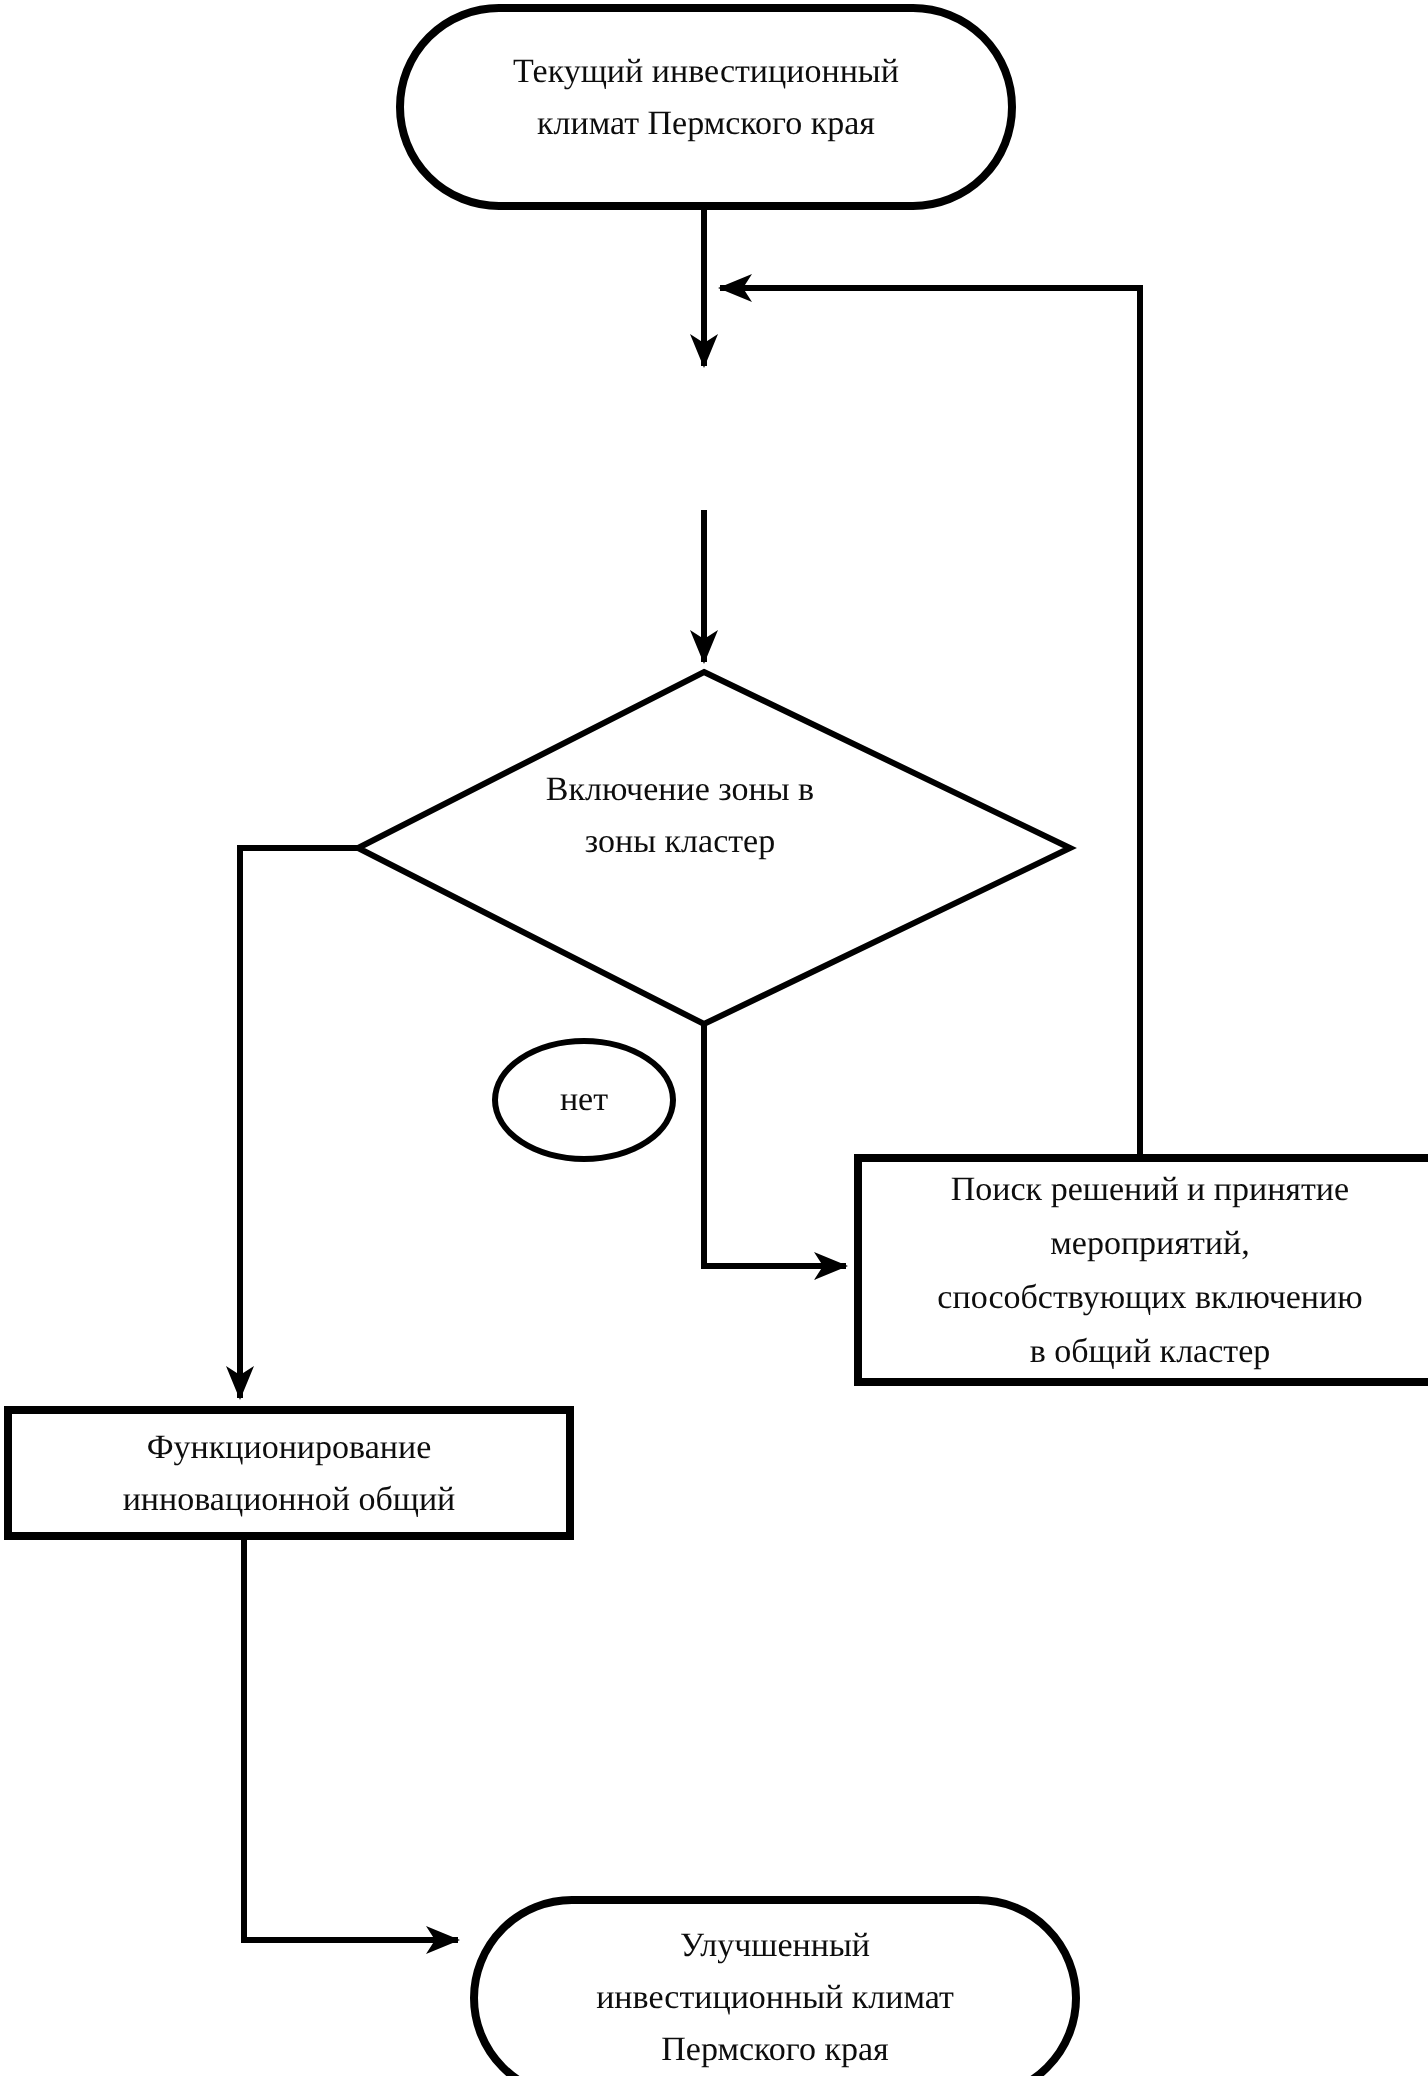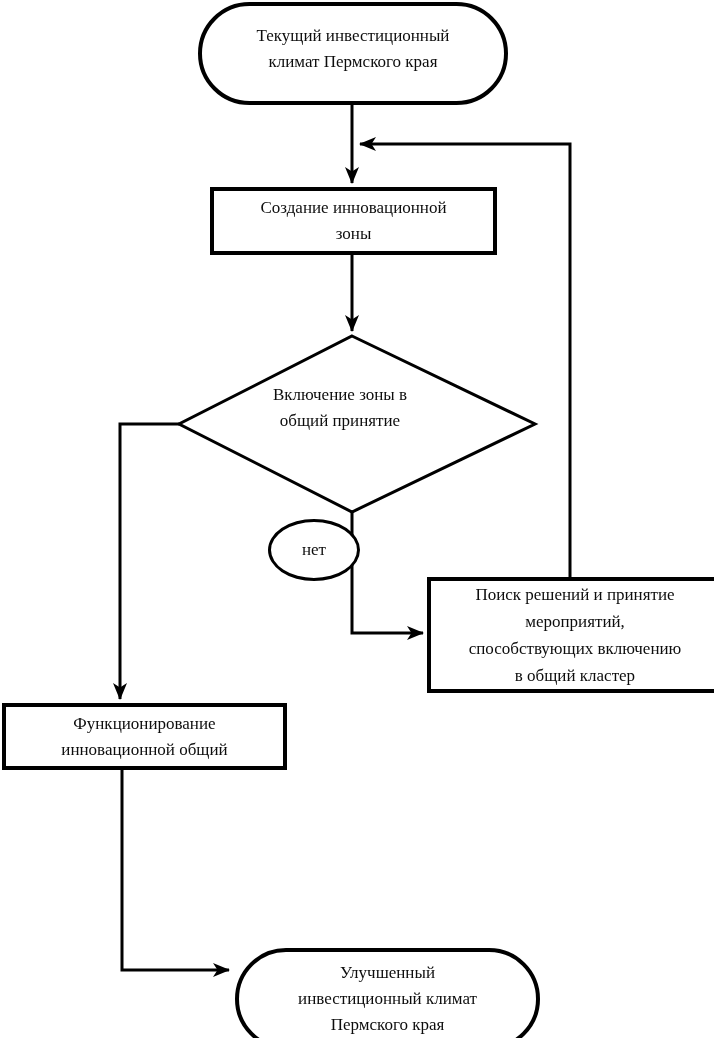--- a/index.html
+++ b/index.html
@@ -93,32 +93,28 @@
     <path d="M122,770 L122,970 L229,970" stroke="#000000" stroke-width="3" fill="none" marker-end="url(#arrow)"></path>
 
     <polygon points="352,336 535,424 352,512 179,424" fill="#ffffff" stroke="#000000" stroke-width="3"></polygon>
   </svg>
 
   <div class="node terminator pad-up" style="left:198px; top:2px; width:310px; height:103px;">
     <span>Текущий инвестиционный
 климат Пермского края</span>
   </div>
 
-  <div class="node process" style="left:210px; top:187px; width:287px; height:68px;">
-    <span>Создание инновационной
-зоны</span>
-  </div>
 
   <div class="diamond-label" style="left:225px; top:381px; width:230px; height:54px;">
     <span>Включение зоны в
-общий принятие</span>
+зоны кластер</span>
   </div>
 
 
-  <div class="node connector-ellipse" style="left:268px; top:519px; width:92px; height:62px;">
+  <div class="node connector-ellipse" style="left:246px; top:519px; width:92px; height:62px;">
     <span>нет</span>
   </div>
 
   <div class="node process" style="left:427px; top:577px; width:296px; height:116px; line-height:27px;">
     <span>Поиск решений и принятие
 мероприятий,
 способствующих включению
 в общий кластер</span>
   </div>
 

